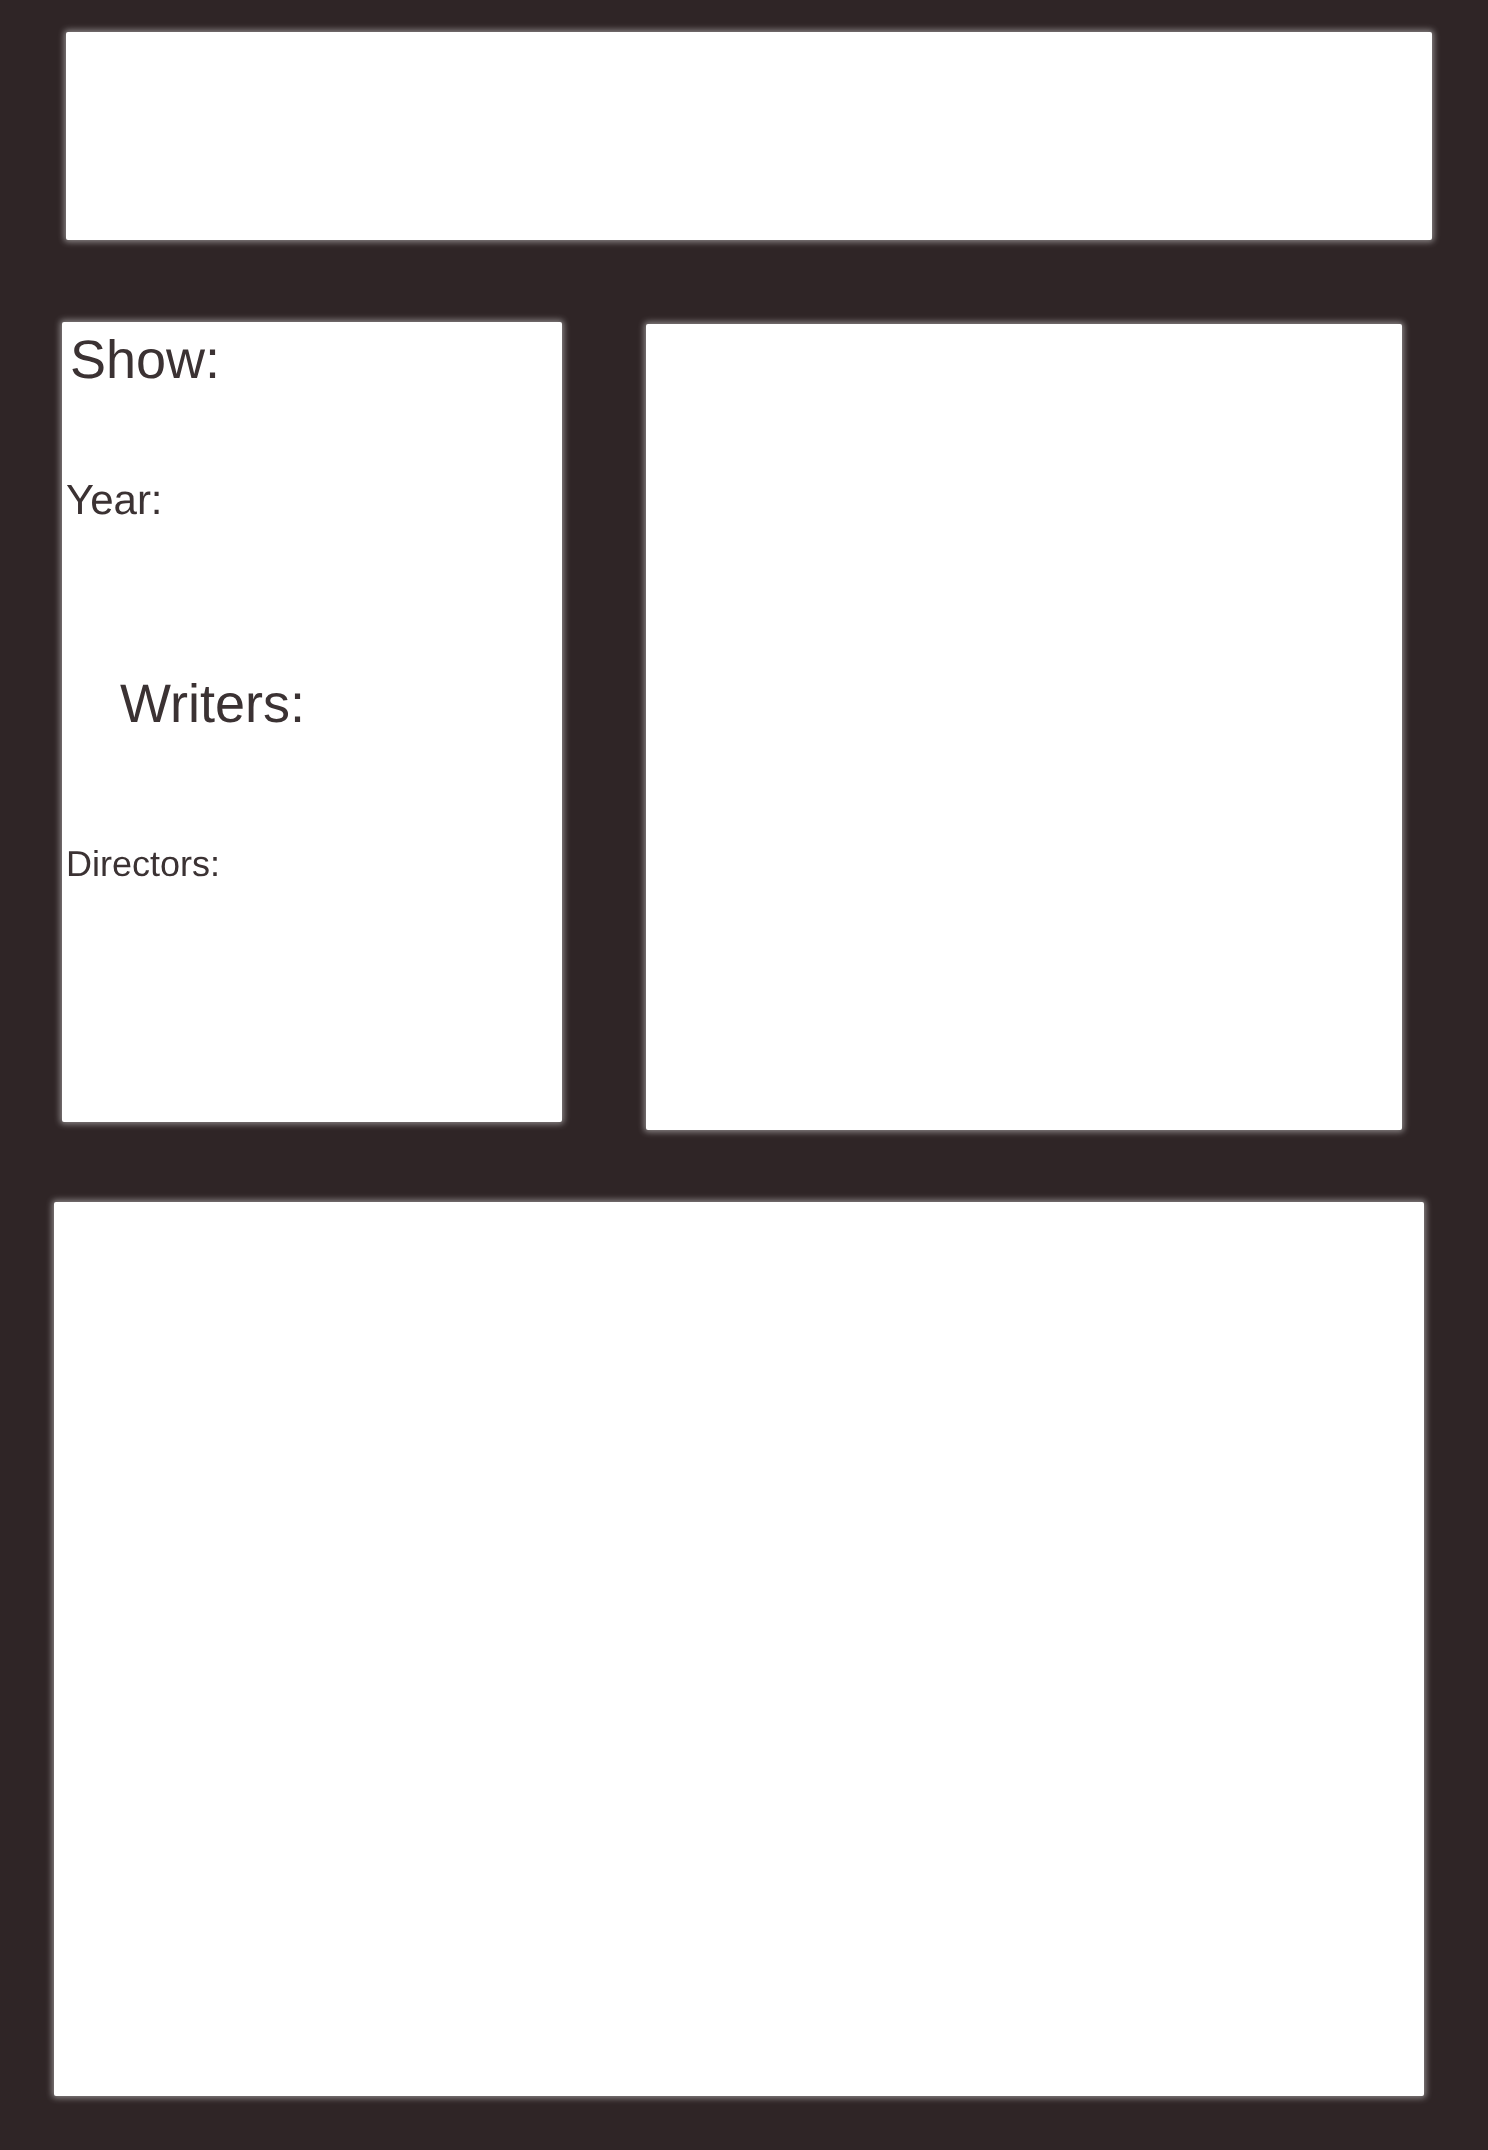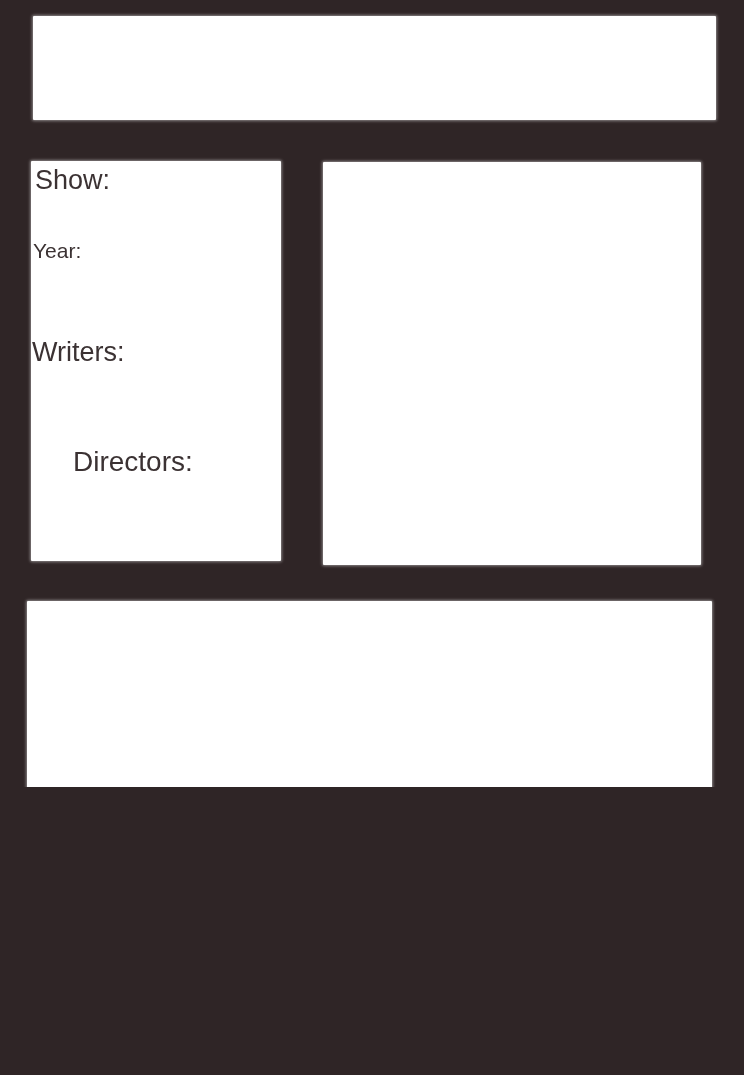--- a/index.html
+++ b/index.html
@@ -3,21 +3,21 @@
 <meta charset="utf-8">
 <style>
   html, body {
     margin: 0;
     padding: 0;
     background: #2f2526;
   }
   .page {
     position: relative;
     width: 744px;
-    height: 787px;
+    height: 1075px;
     background: #2f2526;
     overflow: hidden;
     font-family: "Liberation Sans", sans-serif;
   }
   .panel {
     position: absolute;
     background: #ffffff;
     
     box-shadow: 0 0 3px 1px rgba(255,255,255,0.45);
     border-radius: 1px;
@@ -40,22 +40,22 @@
   }
   .field-label {
     position: absolute;
     color: #3b3233;
     line-height: 1.05;
     white-space: nowrap;
     letter-spacing: 0px;
   }
   .label-show      { left: 4px; top: 5px;   font-size: 27px; }
   .label-year      { left: 2px; top: 79px;  font-size: 21px; }
-  .label-writers   { left: 1px; top: 177px; font-size: 27px; }
-  .label-directors { left: 2px; top: 286px; font-size: 28px; margin-left: 40px; }
+  .label-writers   { left: 1px; top: 177px; font-size: 27px; padding-left: 28px; }
+  .label-directors { left: 2px; top: 262px; font-size: 18px; }
 </style>
 </head>
 <body>
 
 <div class="page">
 
   <div class="panel panel-header"></div>
 
   <div class="panel panel-info">
     <span class="field-label label-show">Show:</span>

